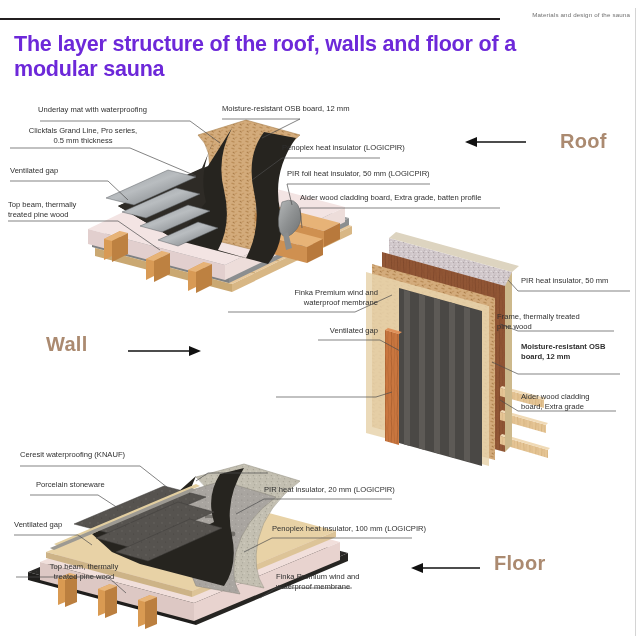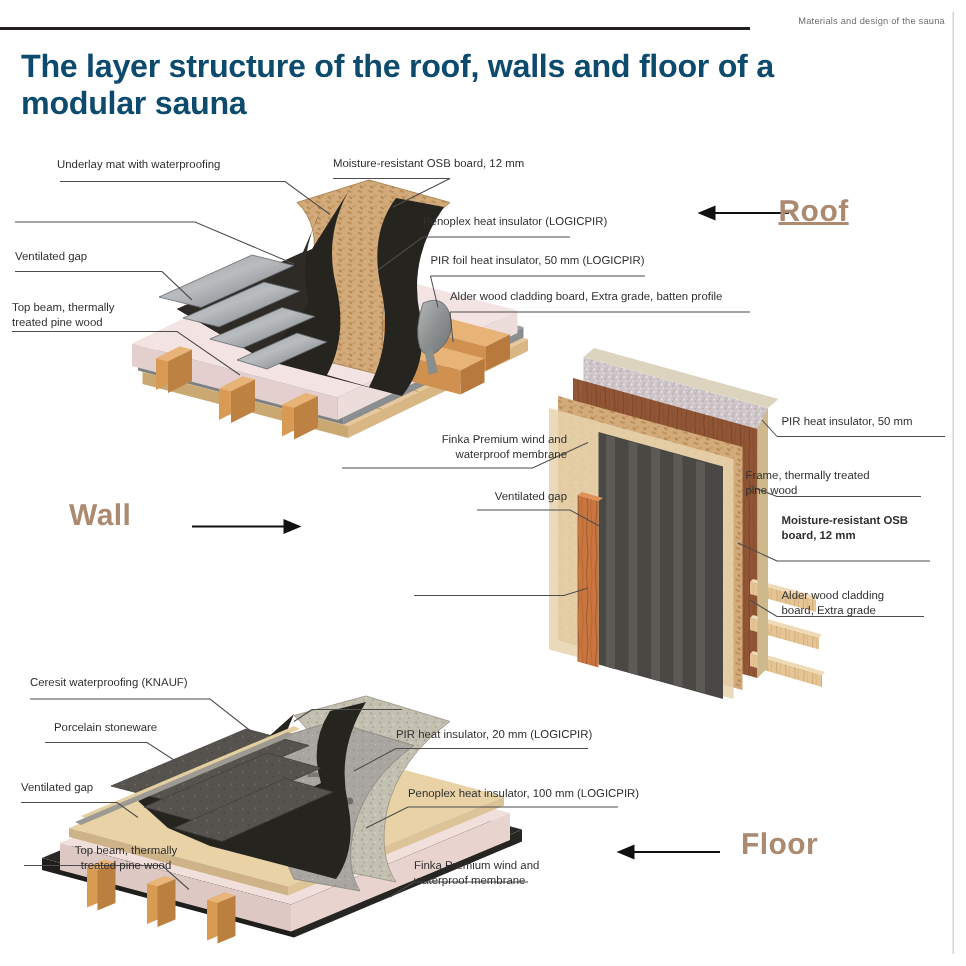--- a/index.html
+++ b/index.html
@@ -49,32 +49,32 @@
   }
   
   .title {
     position: absolute;
     left: 14px;
     top: 32px;
     width: 560px;
     font-size: 21.5px;
     line-height: 25px;
     font-weight: bold;
-    color: #0c4a6e;
+    color: #6d28d9;
     letter-spacing: -0.2px;
   }
   
   .section-word {
     position: absolute;
     font-size: 20px;
     font-weight: bold;
     color: #ab8a70;
     letter-spacing: 0.3px;
   }
-  #word-roof  { left: 519px; top: 130px; text-decoration: underline; }
+  #word-roof  { left: 560px; top: 130px; }
   #word-wall  { left: 46px;  top: 333px; }
   #word-floor { left: 494px; top: 552px; }
 
   
   .lbl {
     position: absolute;
     font-size: 7.6px;
     line-height: 9.6px;
     color: #2f2f2f;
     white-space: pre-line;
@@ -373,20 +373,22 @@
       <line class="arrowline" x1="128" y1="351" x2="194" y2="351"></line>
       <polygon points="201,351 189,346 189,356" fill="#111"></polygon>
     </g>
     <g>
       <line class="arrowline" x1="480" y1="568" x2="418" y2="568"></line>
       <polygon points="411,568 423,563 423,573" fill="#111"></polygon>
     </g>
   </svg>
 
   <div class="lbl" style="left:38px; top:105px;">Underlay mat with waterproofing</div>
+  <div class="lbl c" style="left:8px; top:126px; width:150px;">Clickfals Grand Line, Pro series,
+0.5 mm thickness</div>
   <div class="lbl" style="left:10px; top:166px;">Ventilated gap</div>
   <div class="lbl" style="left:8px; top:200px;">Top beam, thermally
 treated pine wood</div>
   <div class="lbl" style="left:222px; top:104px;">Moisture-resistant OSB board, 12 mm</div>
   <div class="lbl" style="left:282px; top:143px;">Penoplex heat insulator (LOGICPIR)</div>
   <div class="lbl" style="left:287px; top:169px;">PIR foil heat insulator, 50 mm (LOGICPIR)</div>
   <div class="lbl" style="left:300px; top:193px;text-align:center;">Alder wood cladding board, Extra grade, batten profile</div>
   <div class="section-word" id="word-roof">Roof</div>
 
   <div class="lbl r" style="left:208px; top:288px; width:170px;">Finka Premium wind and

